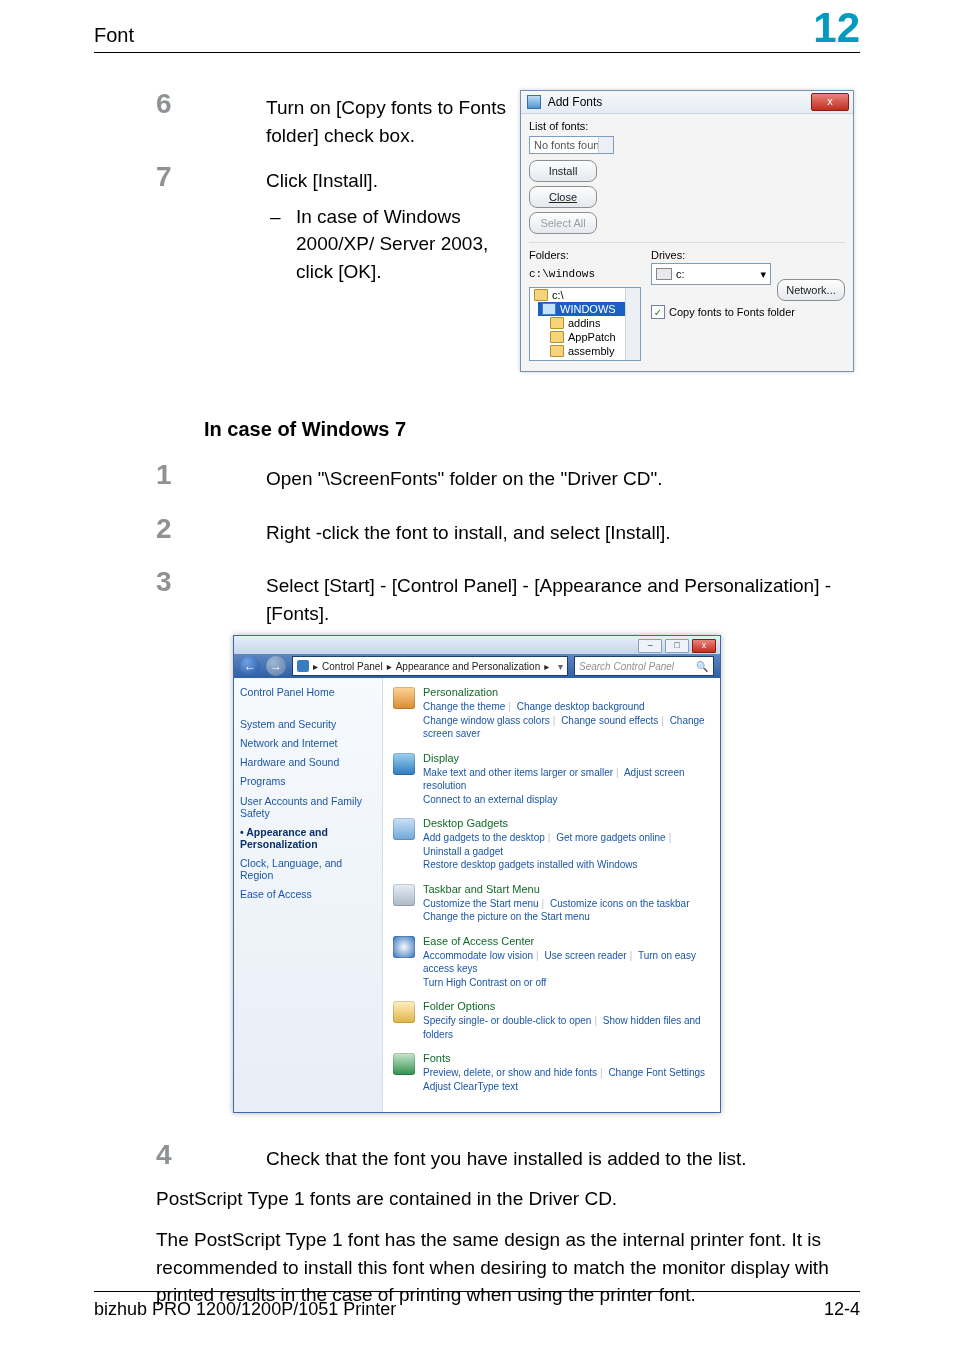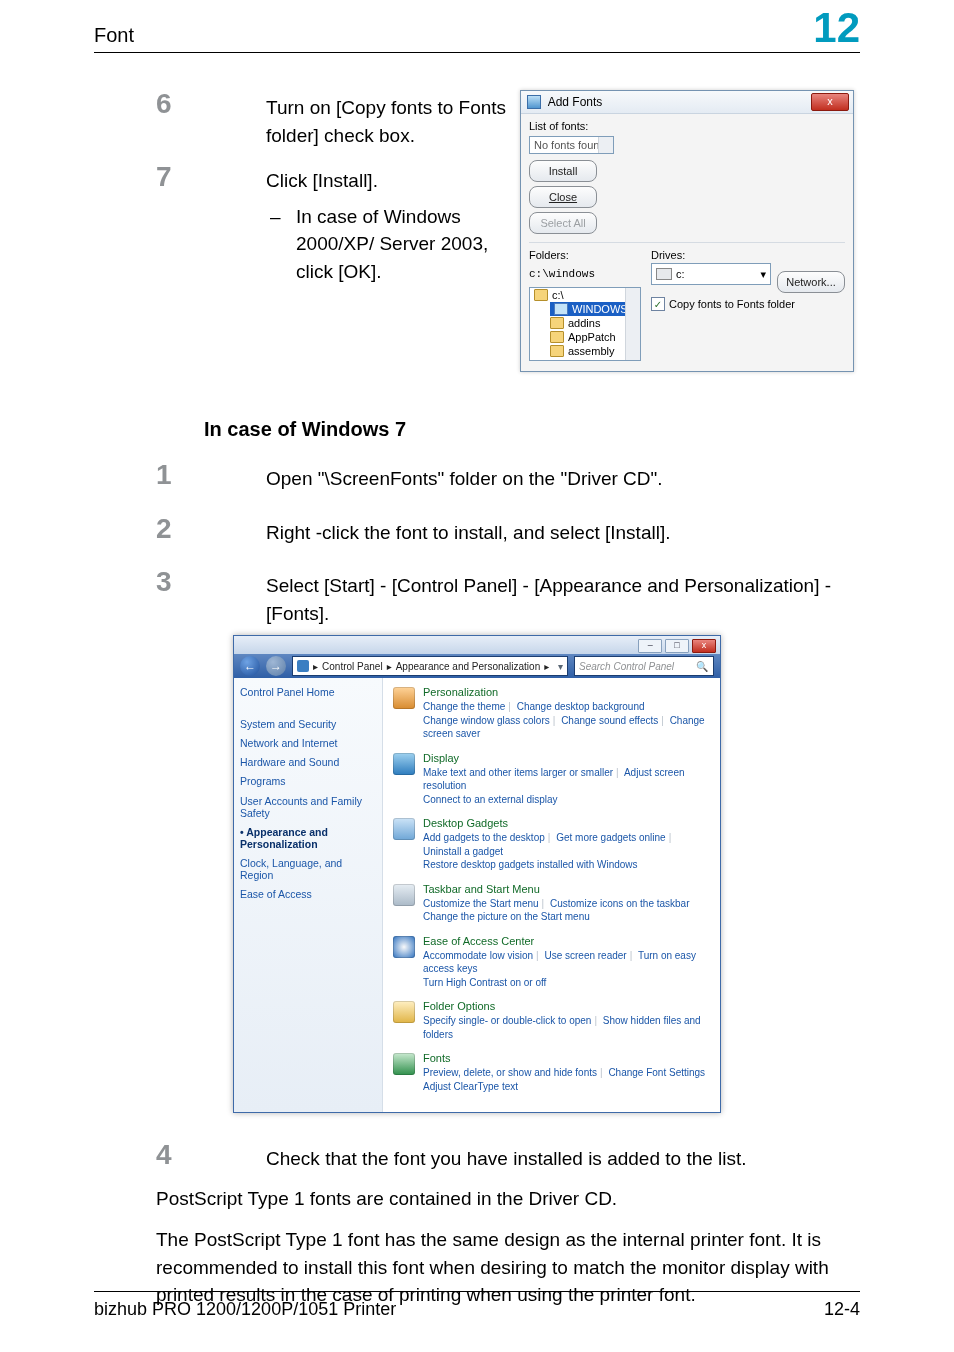--- a/index.html
+++ b/index.html
@@ -439,21 +439,21 @@
             <hr class="af-line">
             <div class="af-folders-row">
               <div class="af-folders-col">
                 <div>Folders:</div>
                 <div style="margin:7px 0;font-family:Liberation Mono, monospace;">c:\windows</div>
                 <div class="af-folders-list">
                   <div class="folder-item">
                       <span class="folder-icon"></span>
                       <span>c:\</span>
                     </div>
-                  <div class="folder-item folder-selected" style="margin-left:20px;">
+                  <div class="folder-item folder-selected" style="margin-left:8px;">
                       <span class="folder-icon" style="background:#c4e3f8;border-color:#4b7bbf;"></span>
                       <span>WINDOWS</span>
                     </div>
                   <div class="folder-item" style="margin-left:16px;">
                       <span class="folder-icon"></span>
                       <span>addins</span>
                     </div>
                   <div class="folder-item" style="margin-left:16px;">
                       <span class="folder-icon"></span>
                       <span>AppPatch</span>
@@ -468,21 +468,21 @@
               <div class="af-drives-col">
                 <div>Drives:</div>
                 <div style="display:flex; gap:6px; align-items:flex-start;">
                   <div class="af-drives-select">
                     <span style="display:flex;align-items:center;gap:4px;">
                       <span style="width:14px;height:10px;background:#e7e9ec;border:1px solid #888;display:inline-block;"></span>
                       <span>c:</span>
                     </span>
                     <span>▾</span>
                   </div>
-                  <div class="win-btn" style="width:66px;margin-top:10px;">Network...</div>
+                  <div class="win-btn" style="width:66px;margin-top:18px;">Network...</div>
                 </div>
                 <div class="af-checkbox-row">
                   <div class="chk">✓</div>
                   <span>Copy fonts to Fonts folder</span>
                 </div>
               </div>
             </div>
           </div>
         </div>
       </div>

